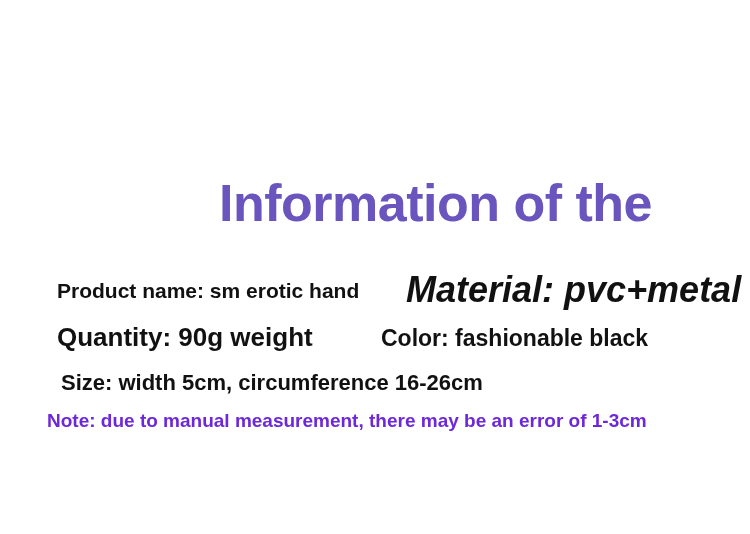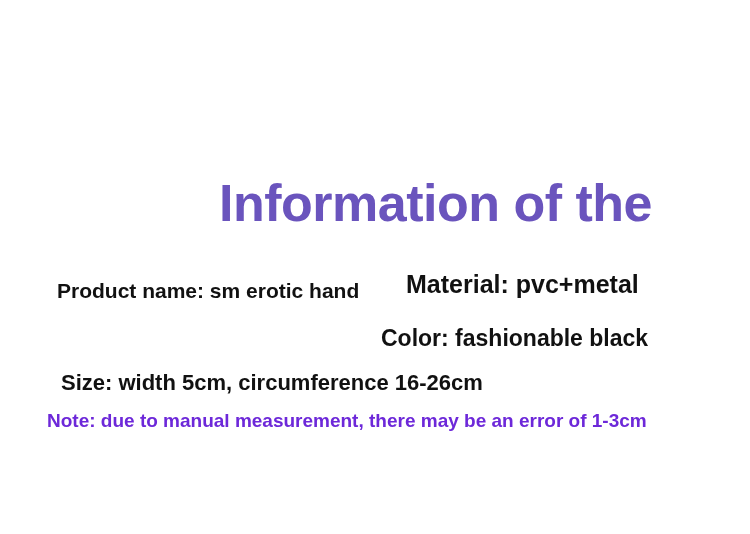--- a/index.html
+++ b/index.html
@@ -58,21 +58,22 @@
 
   .spec-product-name {
     left: 47px;
     top: 8px;
     font-size: 21px;
   }
 
   .spec-material {
     left: 396px;
     top: 0px;
-    font-size: 25px;
+    font-size: 36px;
+    font-style: italic;
   }
 
   .spec-quantity {
     left: 47px;
     top: 52px;
     font-size: 26px;
   }
 
   .spec-color {
     left: 371px;
@@ -106,20 +107,21 @@
   <div class="title-block">
     <span class="title-line">Information of the</span>
   </div>
 
   <div class="spec-grid">
 
     <div class="spec spec-product-name">Product name: sm erotic hand</div>
 
     <div class="spec spec-material">Material: pvc+metal</div>
 
+    <div class="spec spec-quantity">Quantity: 90g weight</div>
 
     <div class="spec spec-color">Color: fashionable black</div>
 
     <div class="spec spec-size">Size: width 5cm, circumference 16-26cm</div>
 
   </div>
 
   <div class="note">Note: due to manual measurement, there may be an error of 1-3cm</div>
 
 </div>

